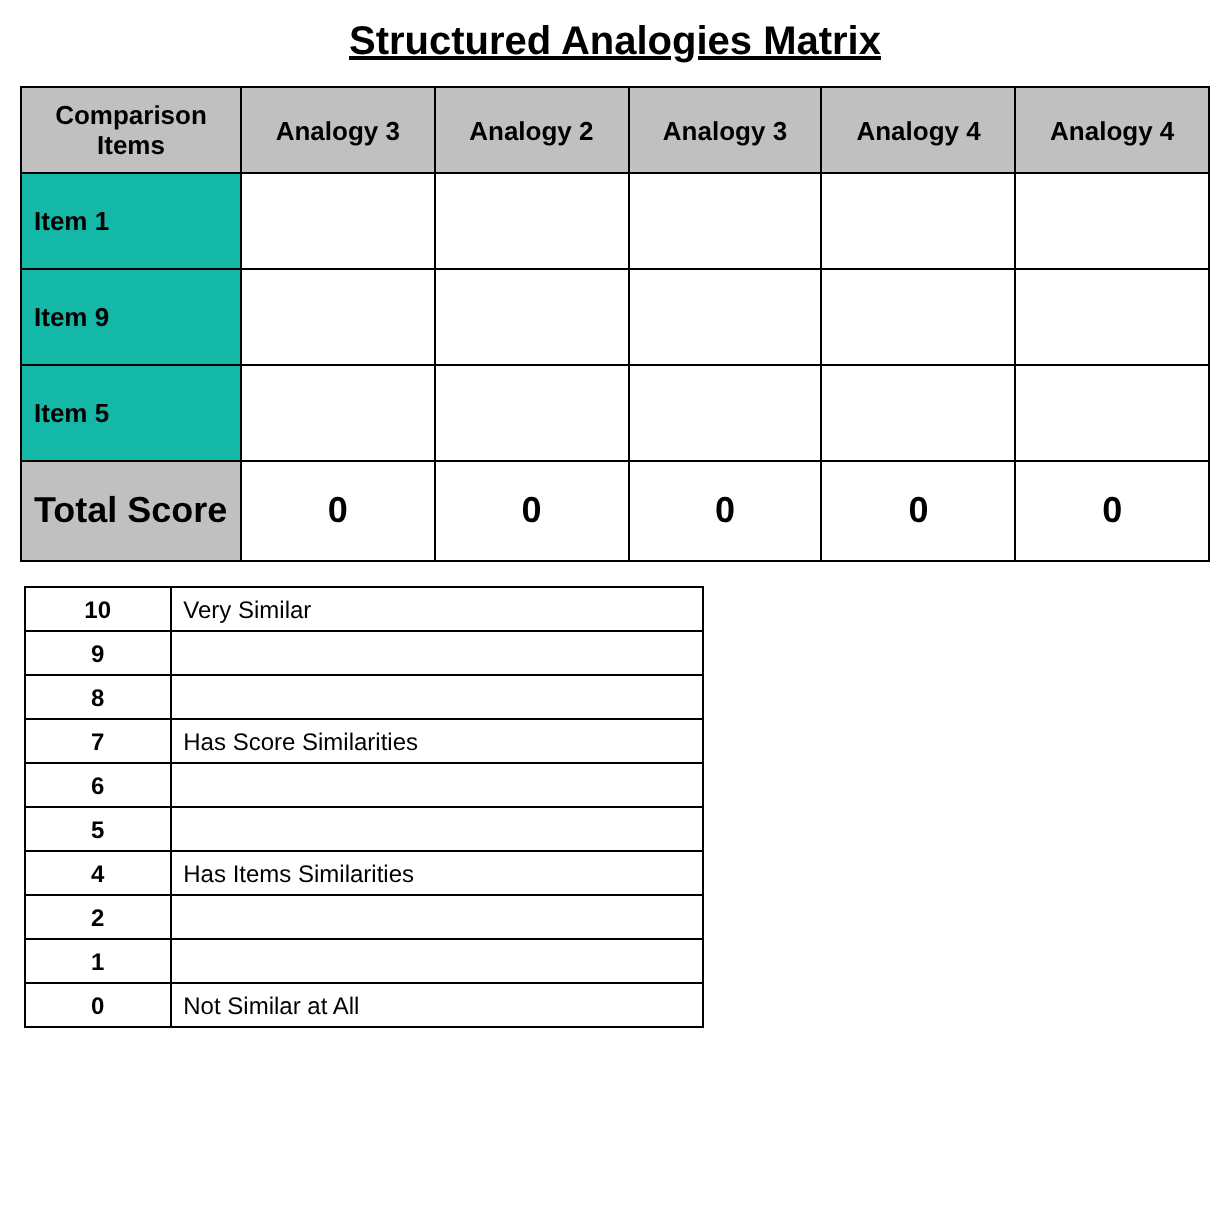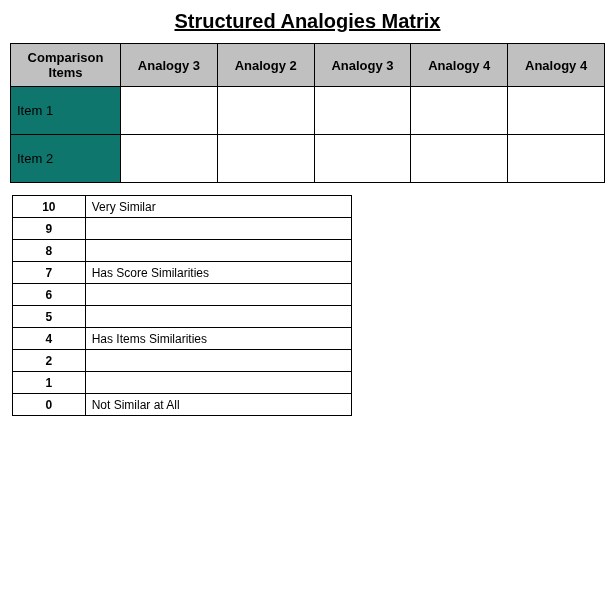--- a/index.html
+++ b/index.html
@@ -27,22 +27,22 @@
       border: 1px solid #000;
       padding: 6px 4px;
       text-align: center;
       vertical-align: middle;
     }
     .main-table th {
       background-color: #c0c0c0;
       font-weight: bold;
     }
     .main-table .row-header {
-      background-color: #0f766e;
-      font-weight: normal;
+      background-color: #14b8a6;
+      font-weight: bold;
       text-align: left;
       padding-left: 6px;
       width: 110px;
     }
     .main-table .cell-empty {
       background-color: #fff;
       min-height: 40px;
       height: 48px;
     }
     .main-table .total-score-row .row-header {
@@ -94,26 +94,42 @@
   <tbody id="matrix-body">
   <tr>
         <td class="row-header">Item 1</td>
         <td class="cell-empty"></td>
         <td class="cell-empty"></td>
         <td class="cell-empty"></td>
         <td class="cell-empty"></td>
         <td class="cell-empty"></td>
       </tr>
       <tr>
-        <td class="row-header">Item 2</td>
+        <td class="row-header">Item 9</td>
         <td class="cell-empty"></td>
         <td class="cell-empty"></td>
         <td class="cell-empty"></td>
         <td class="cell-empty"></td>
         <td class="cell-empty"></td>
+      </tr>
+      <tr>
+        <td class="row-header">Item 5</td>
+        <td class="cell-empty"></td>
+        <td class="cell-empty"></td>
+        <td class="cell-empty"></td>
+        <td class="cell-empty"></td>
+        <td class="cell-empty"></td>
+      </tr>
+      <tr class="total-score-row">
+        <td class="row-header">Total Score</td>
+        <td>0</td>
+        <td>0</td>
+        <td>0</td>
+        <td>0</td>
+        <td>0</td>
       </tr>
     </tbody>
 </table>
 
 <table class="legend-table">
   <tbody id="legend-body">
   <tr>
         <td>10</td>
         <td>Very Similar</td>
       </tr>

